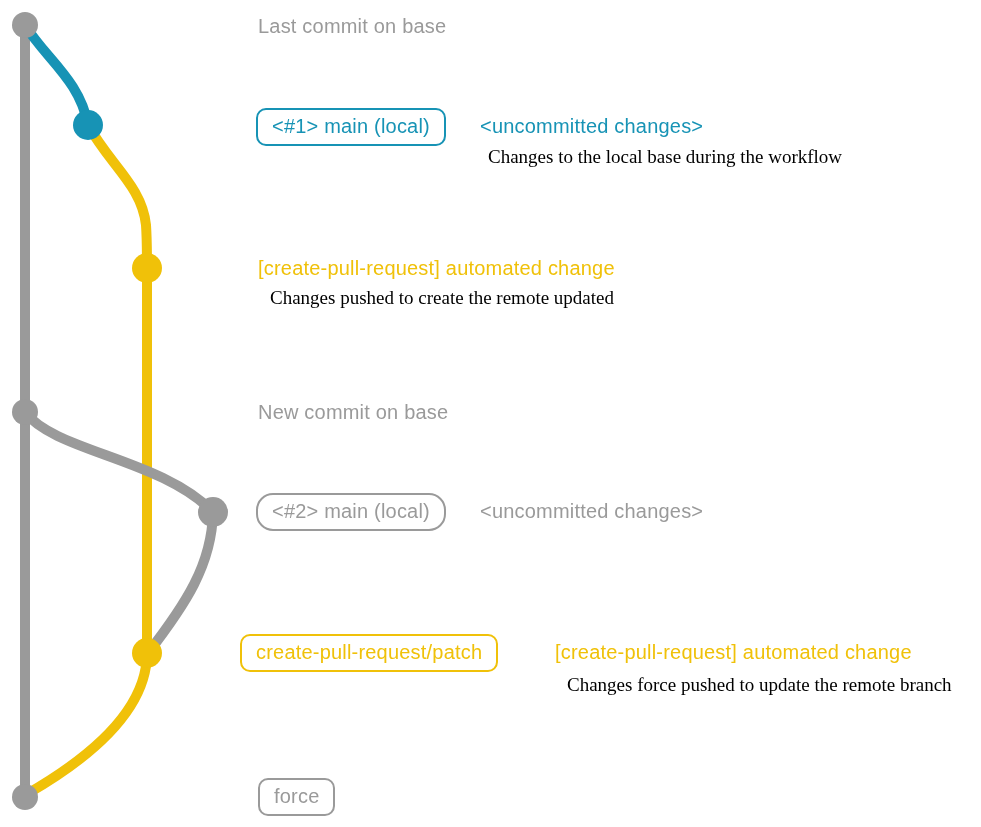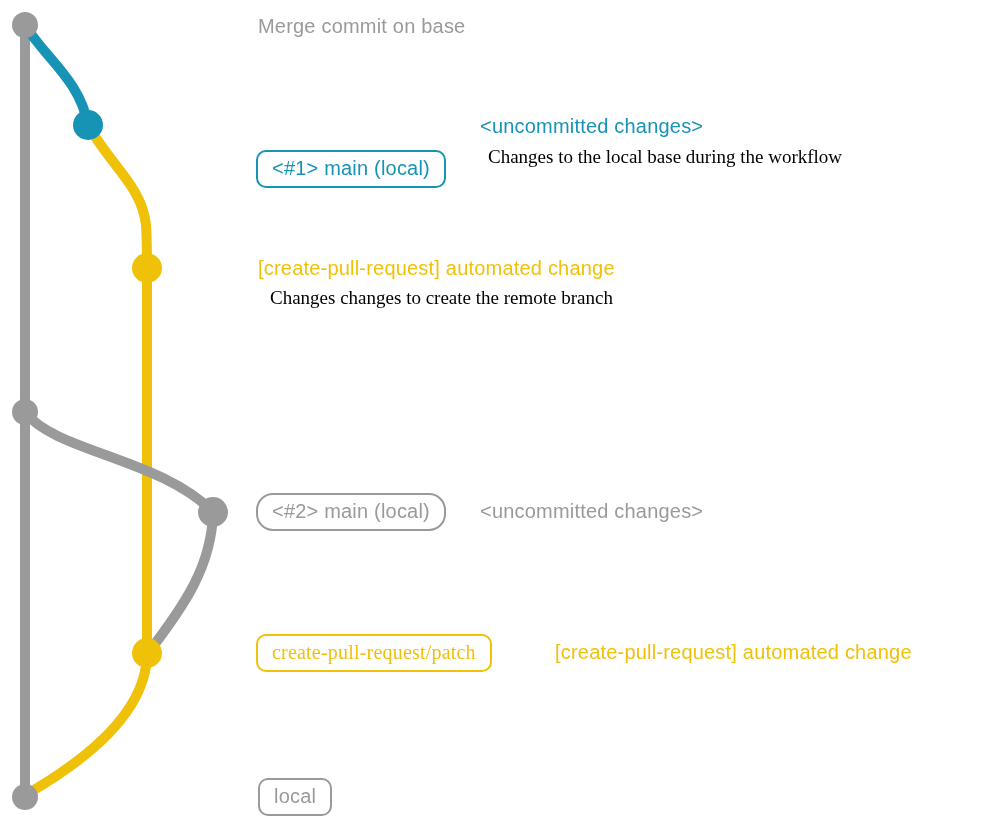--- a/index.html
+++ b/index.html
@@ -65,31 +65,33 @@
 
     <circle cx="25" cy="25" r="13" fill="#9a9a9a"></circle>
     <circle cx="88" cy="125" r="15" fill="#1793b5"></circle>
     <circle cx="147" cy="268" r="15" fill="#f0c109"></circle>
     <circle cx="25" cy="412" r="13" fill="#9a9a9a"></circle>
     <circle cx="213" cy="512" r="15" fill="#9a9a9a"></circle>
     <circle cx="147" cy="653" r="15" fill="#f0c109"></circle>
     <circle cx="25" cy="797" r="13" fill="#9a9a9a"></circle>
   </svg>
 
-  <div class="msg gray" style="left:258px; top:26px;">Merge commit on base</div>
+  <div class="msg gray" style="left:258px; top:26px;">Last commit on base</div>
 
-  <div class="tag blue" style="left:256px; top:127px;margin-top:42px;">&lt;#1&gt; main (local)</div>
+  <div class="tag blue" style="left:256px; top:127px;">&lt;#1&gt; main (local)</div>
   <div class="msg blue" style="left:480px; top:126px;">&lt;uncommitted changes&gt;</div>
   <div class="note" style="left:488px; top:157px;">Changes to the local base during the workflow</div>
 
   <div class="msg yellow" style="left:258px; top:268px;">[create-pull-request] automated change</div>
-  <div class="note" style="left:270px; top:298px;">Changes changes to create the remote branch</div>
+  <div class="note" style="left:270px; top:298px;">Changes pushed to create the remote updated</div>
 
+  <div class="msg gray" style="left:258px; top:412px;">New commit on base</div>
 
   <div class="tag gray" style="left:256px; top:512px;border-radius:17px;">&lt;#2&gt; main (local)</div>
   <div class="msg gray" style="left:480px; top:511px;">&lt;uncommitted changes&gt;</div>
 
-  <div class="tag yellow" style="left:256px; top:653px;font-family:Liberation Serif, serif;">create-pull-request/patch</div>
+  <div class="tag yellow" style="left:240px; top:653px;">create-pull-request/patch</div>
   <div class="msg yellow" style="left:555px; top:652px;">[create-pull-request] automated change</div>
+  <div class="note" style="left:567px; top:685px;">Changes force pushed to update the remote branch</div>
 
-  <div class="tag gray" style="left:258px; top:797px;">local</div>
+  <div class="tag gray" style="left:258px; top:797px;">force</div>
 
 </div>
 
 </body></html>

